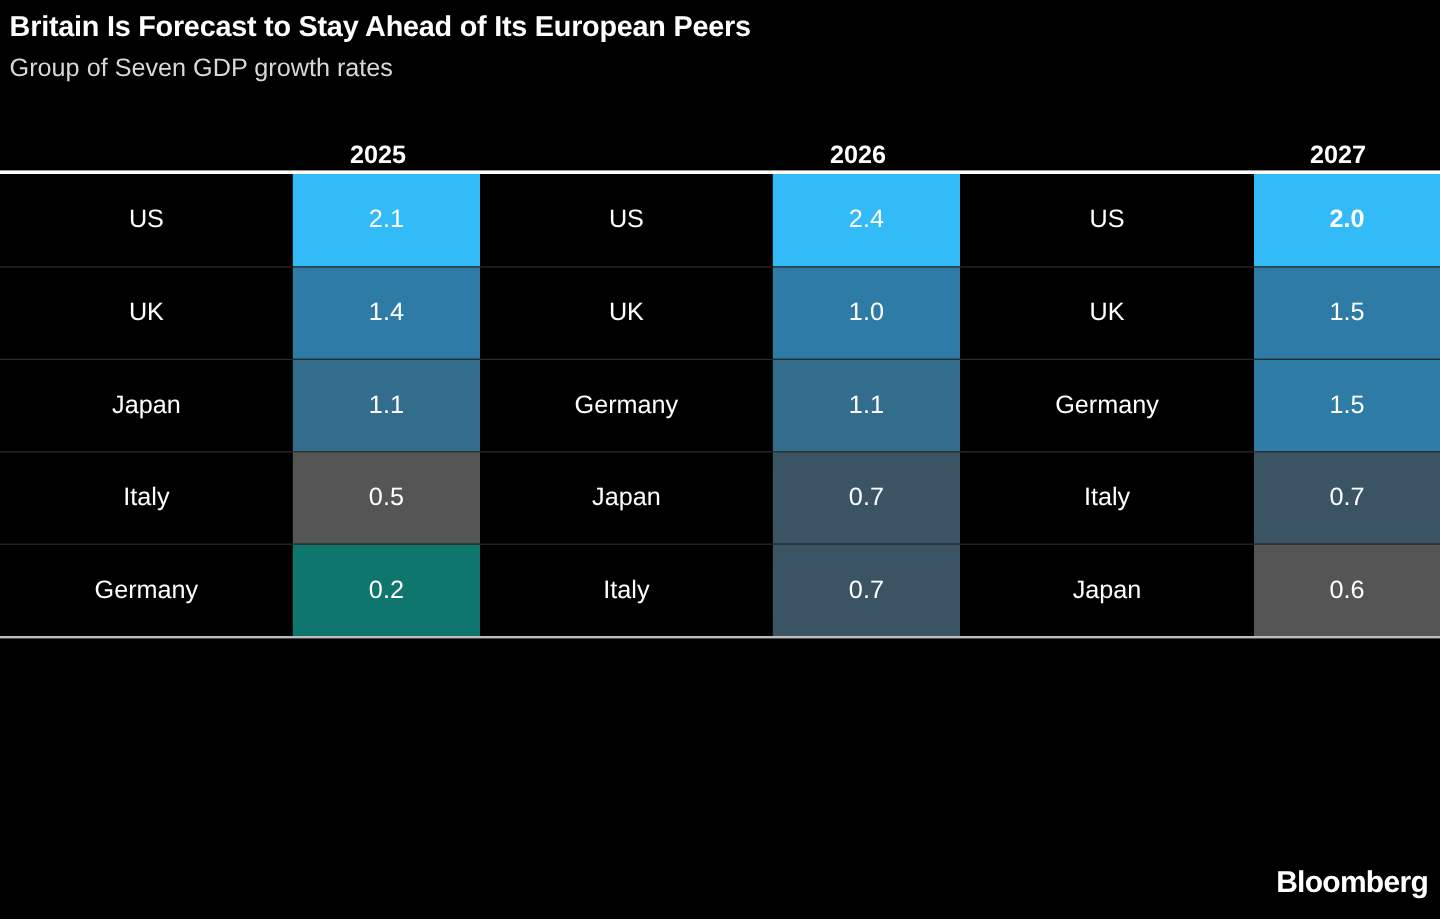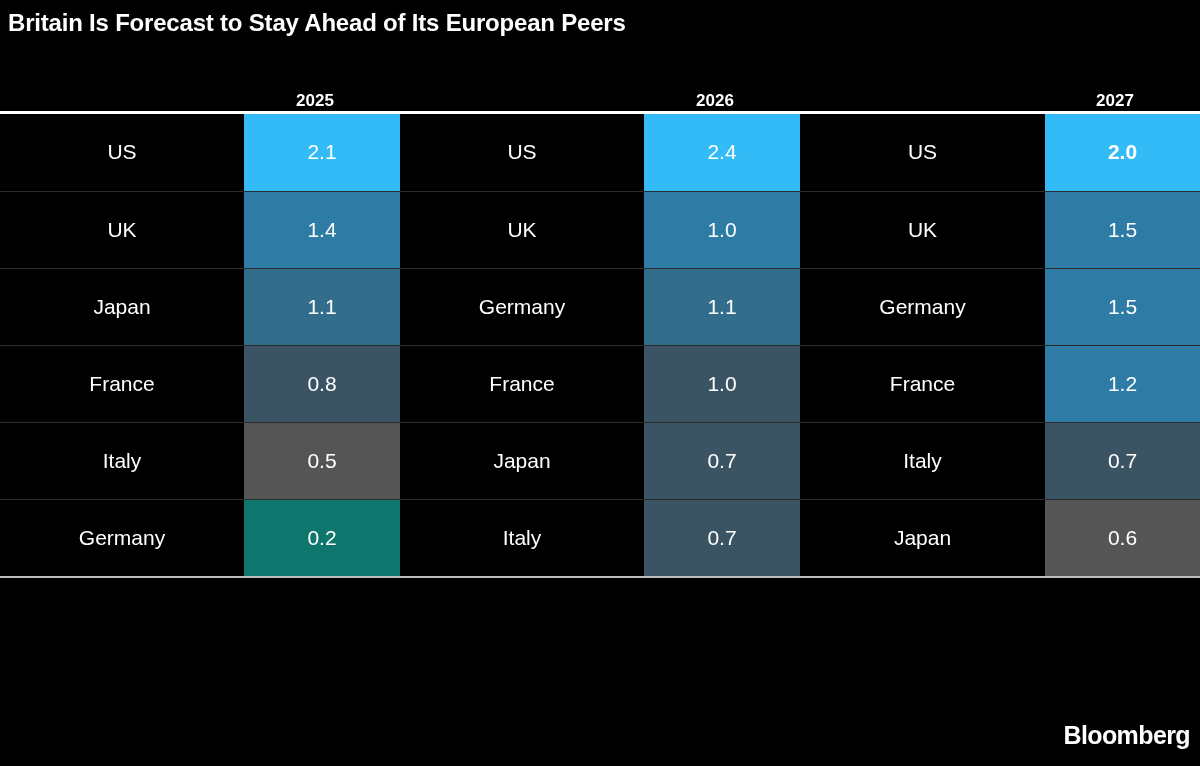--- a/index.html
+++ b/index.html
@@ -48,21 +48,21 @@
 
   
   .year-band {
     position: relative;
     height: 54px;
     margin-top: 17px;
   }
   .year-label {
     position: absolute;
     bottom: 0;
-    font-size: 17px;
+    font-size: 21px;
     font-weight: bold;
     color: #ffffff;
     text-align: center;
   }
 
   
   .rule-top {
     height: 3px;
     background: #ffffff;
     width: 1200px;
@@ -142,20 +142,21 @@
     white-space: nowrap;
   }
 </style>
 </head>
 <body>
 
 <div class="chart-root">
 
   <div class="header">
     <div class="chart-title">Britain Is Forecast to Stay Ahead of Its European Peers</div>
+    <div class="chart-subtitle">Group of Seven GDP growth rates</div>
   </div>
 
   <div class="year-band">
     <div class="year-label" id="year-0" style="left: 255px; width: 120px;">2025</div>
     <div class="year-label" id="year-1" style="left: 655px; width: 120px;">2026</div>
     <div class="year-label" id="year-2" style="left: 1055px; width: 120px;">2027</div>
   </div>
 
   <div class="rule-top"></div>
 
@@ -187,28 +188,20 @@
         </tr>
         <tr>
           <td class="cell-name">Japan</td>
           <td class="cell-value" style="background: rgb(51, 109, 140);">1.1</td>
           <td class="cell-name">Germany</td>
           <td class="cell-value" style="background: rgb(51, 109, 140);">1.1</td>
           <td class="cell-name">Germany</td>
           <td class="cell-value" style="background: rgb(46, 123, 165);">1.5</td>
         </tr>
         <tr>
-          <td class="cell-name">France</td>
-          <td class="cell-value" style="background: rgb(58, 84, 100);">0.8</td>
-          <td class="cell-name">France</td>
-          <td class="cell-value" style="background: rgb(58, 84, 100);">1.0</td>
-          <td class="cell-name">France</td>
-          <td class="cell-value" style="background: rgb(46, 123, 165);">1.2</td>
-        </tr>
-        <tr>
           <td class="cell-name">Italy</td>
           <td class="cell-value" style="background: rgb(85, 85, 85);">0.5</td>
           <td class="cell-name">Japan</td>
           <td class="cell-value" style="background: rgb(58, 84, 100);">0.7</td>
           <td class="cell-name">Italy</td>
           <td class="cell-value" style="background: rgb(58, 84, 100);">0.7</td>
         </tr>
         <tr>
           <td class="cell-name">Germany</td>
           <td class="cell-value" style="background: #0f766e;">0.2</td>

